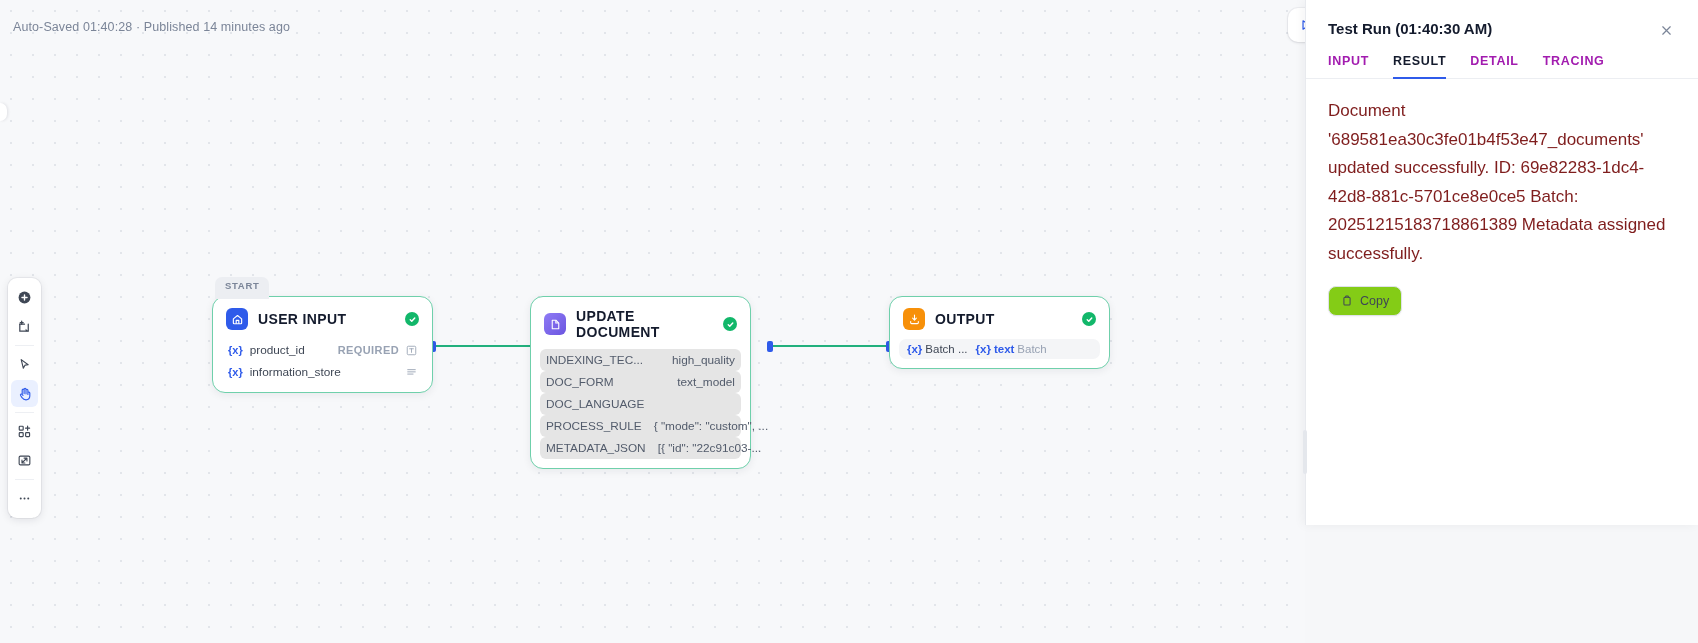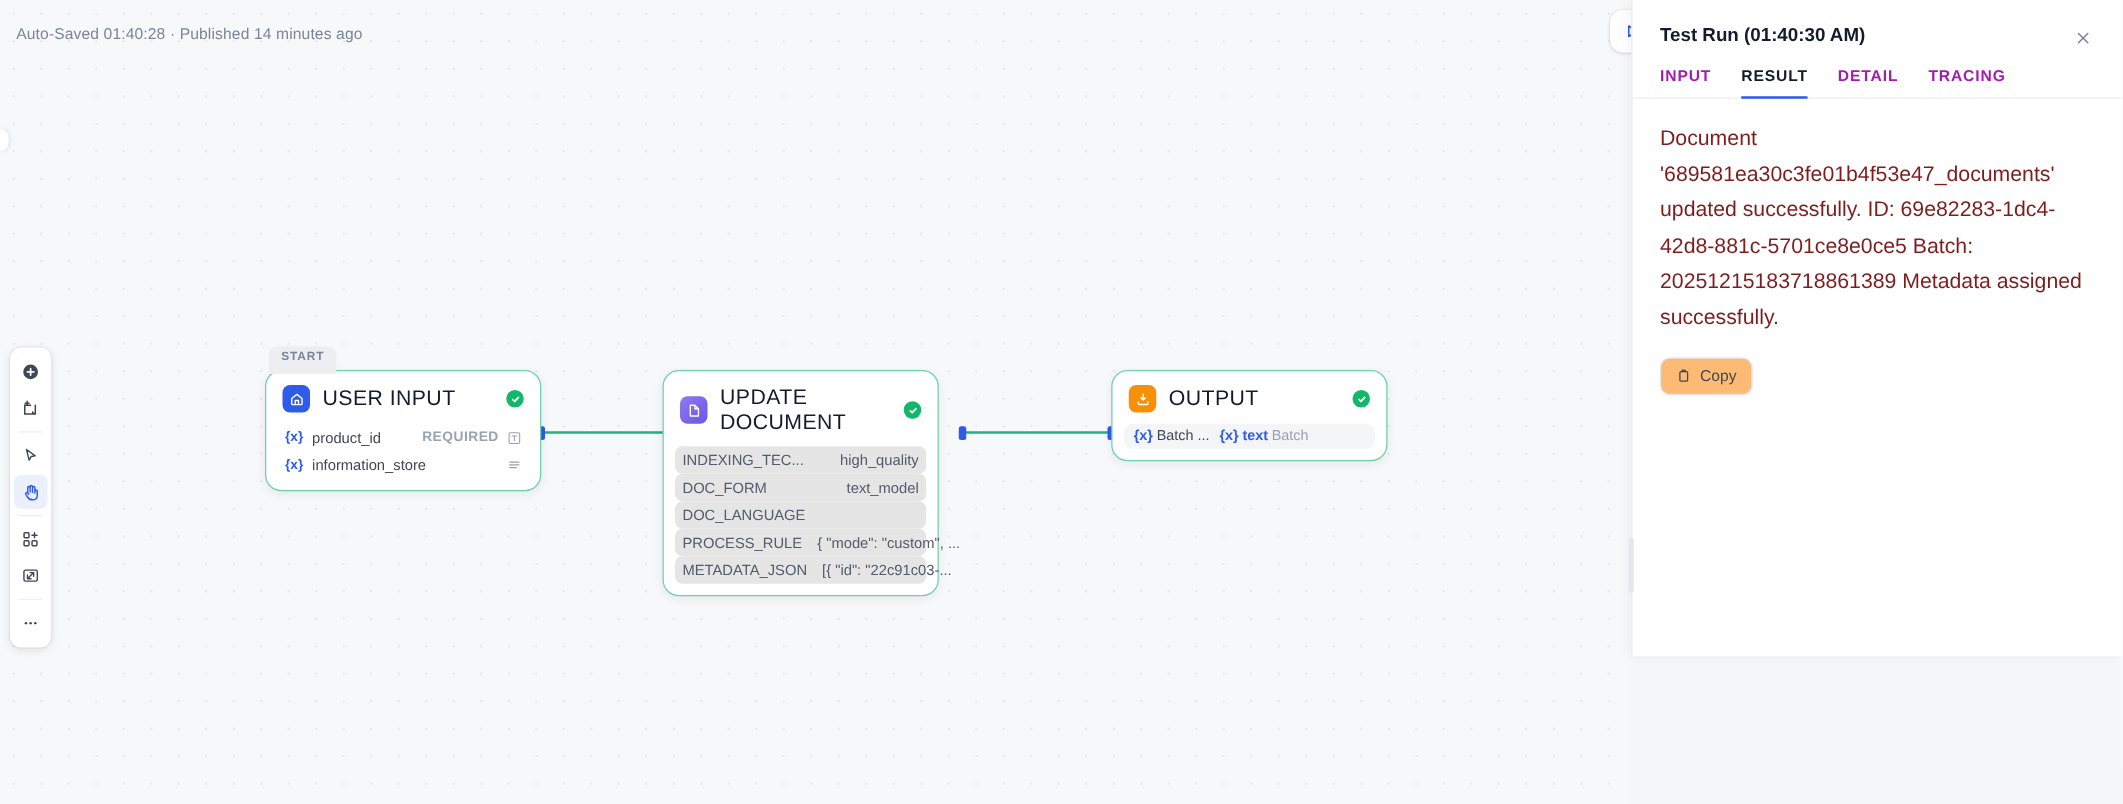--- a/index.html
+++ b/index.html
@@ -88,21 +88,21 @@
   }
   .node-head { display: flex; align-items: center; gap: 10px; padding: 2px 13px 9px 13px; }
   .node-ico {
     width: 22px; height: 22px; border-radius: 6px;
     display: flex; align-items: center; justify-content: center;
     flex: 0 0 auto;
   }
   .ico-blue { background: #2f5bea; }
   .ico-purple { background: linear-gradient(135deg,#8f7bf5,#6b55e0); }
   .ico-orange { background: #f79009; }
-  .node-title { font-size: 17px; font-weight: 400; color: #141b2d; letter-spacing: .35px; flex: 1; }
+  .node-title { font-size: 14px; font-weight: 700; color: #141b2d; letter-spacing: .35px; flex: 1; }
   .ok-badge {
     width: 14px; height: 14px; border-radius: 50%; background: #12b76a;
     display: flex; align-items: center; justify-content: center; flex: 0 0 auto;
   }
   .start-cap {
     position: absolute; left: 2px; top: -20px;
     background: #eceef2; color: #7b8598;
     font-size: 9.5px; font-weight: 700; letter-spacing: .7px;
     padding: 3px 10px 8px 10px; border-radius: 7px 7px 0 0;
   }
@@ -144,21 +144,21 @@
   .p-tab {
     font-size: 12.5px; font-weight: 600; letter-spacing: .7px;
     color: #a21caf; padding-bottom: 9px; cursor: pointer;
     border-bottom: 2px solid transparent; margin-bottom: -1px;
   }
   .p-tab.active { color: #141b2d; border-bottom-color: #2f5bea; }
   .p-body { padding: 18px 22px 0 22px; }
   .result-text { font-size: 17px; line-height: 1.68; color: #7f1d1d; word-break: break-word; }
   .copy-btn {
     margin-top: 18px; display: inline-flex; align-items: center; gap: 7px;
-    background: #fdba74; border: 1px solid #dfe2e8; border-radius: 8px;
+    background: #84cc16; border: 1px solid #dfe2e8; border-radius: 8px;
     height: 30px; padding: 0 12px; font-size: 12.5px; color: #3f4755;
     cursor: pointer; box-shadow: 0 1px 2px rgba(16,24,40,.04);
     font-family: "Liberation Sans", sans-serif;
   }
   .drag-grip {
     position: absolute; left: -3px; top: 430px; width: 4px; height: 44px;
     border-radius: 3px; background: #e4e7ec; cursor: col-resize;
   }
   svg { display: block; }
 </style>

